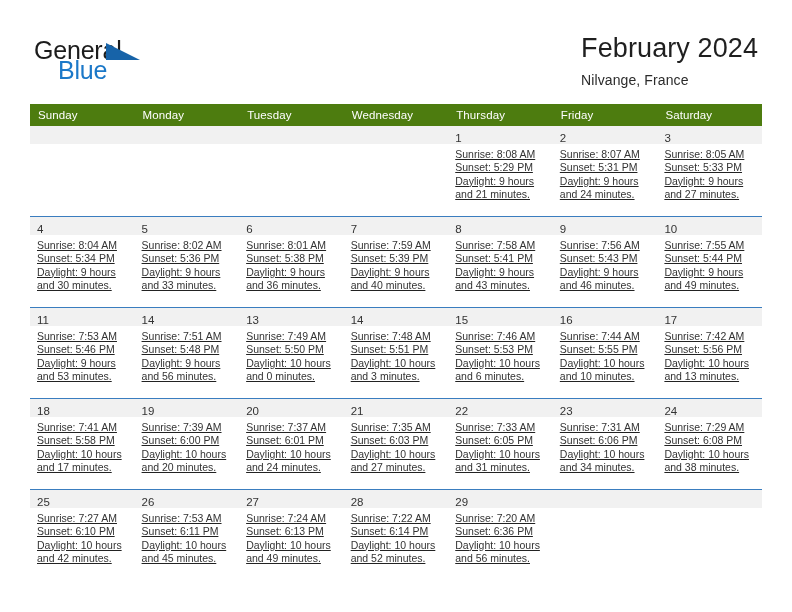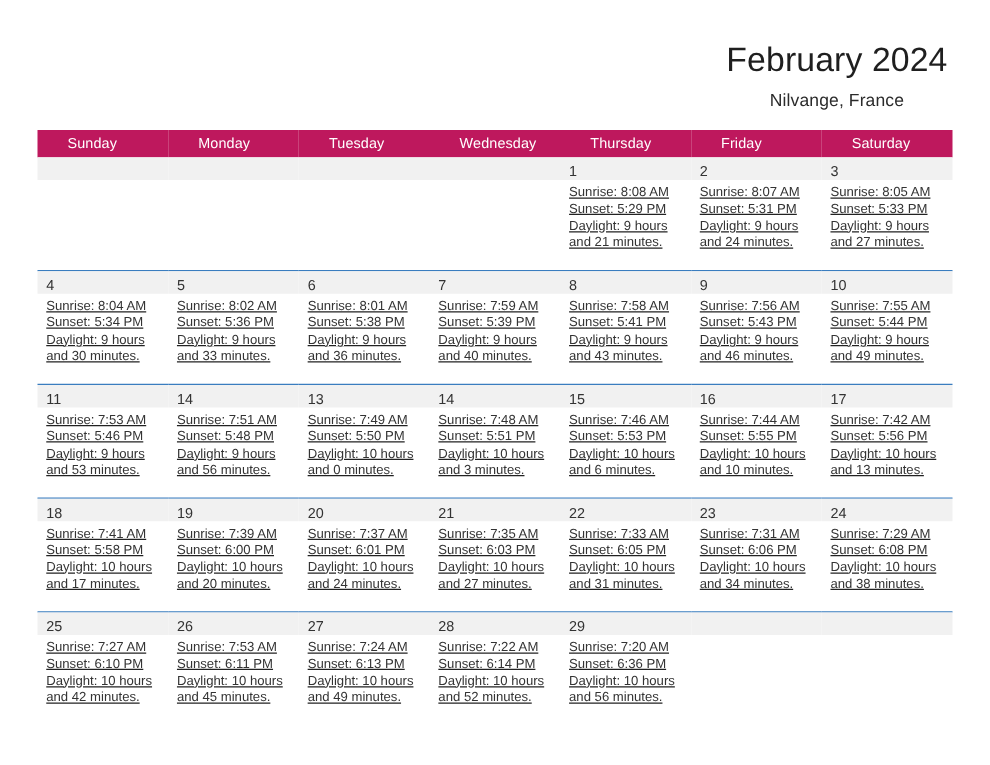--- a/index.html
+++ b/index.html
@@ -63,21 +63,21 @@
     width: 0;
     height: 0;
     border-left: 34px solid #1763a8;
     border-top: 17px solid transparent;
   }
 
   .title-block {
     position: absolute;
     right: 34px;
     top: 32px;
-    text-align: center;
+    text-align: left;
   }
   .cal-title {
     font-size: 27px;
     line-height: 32px;
     color: #1f1f1f;
     font-weight: normal;
     margin: 0;
     letter-spacing: 0.1px;
   }
   .cal-subtitle {
@@ -91,26 +91,26 @@
   
   .calendar {
     position: absolute;
     left: 30px;
     top: 104px;
     width: 732px;
     border-collapse: collapse;
     table-layout: fixed;
   }
   .calendar th {
-    background: #be185d;
+    background: #4d7c0f;
     color: #ffffff;
     font-size: 11.5px;
     font-weight: normal;
     text-align: left;
-    padding: 5px 0 5px 24px;
+    padding: 5px 0 5px 8px;
     height: 11px;
     letter-spacing: 0.1px;
   }
   .calendar td {
     vertical-align: top;
     padding: 0;
     height: 90px;
     border-top: 1.5px solid #3a7dbf;
     background: #ffffff;
   }
@@ -147,20 +147,25 @@
     white-space: nowrap;
   }
 </style>
 </head>
 <body>
 
 <div class="page">
 
   <div class="header">
 
+    <div class="brand">
+      <span class="brand-general">General</span>
+      <span class="brand-triangle"></span>
+      <span class="brand-blue">Blue</span>
+    </div>
 
     <div class="title-block">
       <h1 class="cal-title">February 2024</h1>
       <p class="cal-subtitle">Nilvange, France</p>
     </div>
 
   </div>
 
   <table class="calendar">
     <thead>

